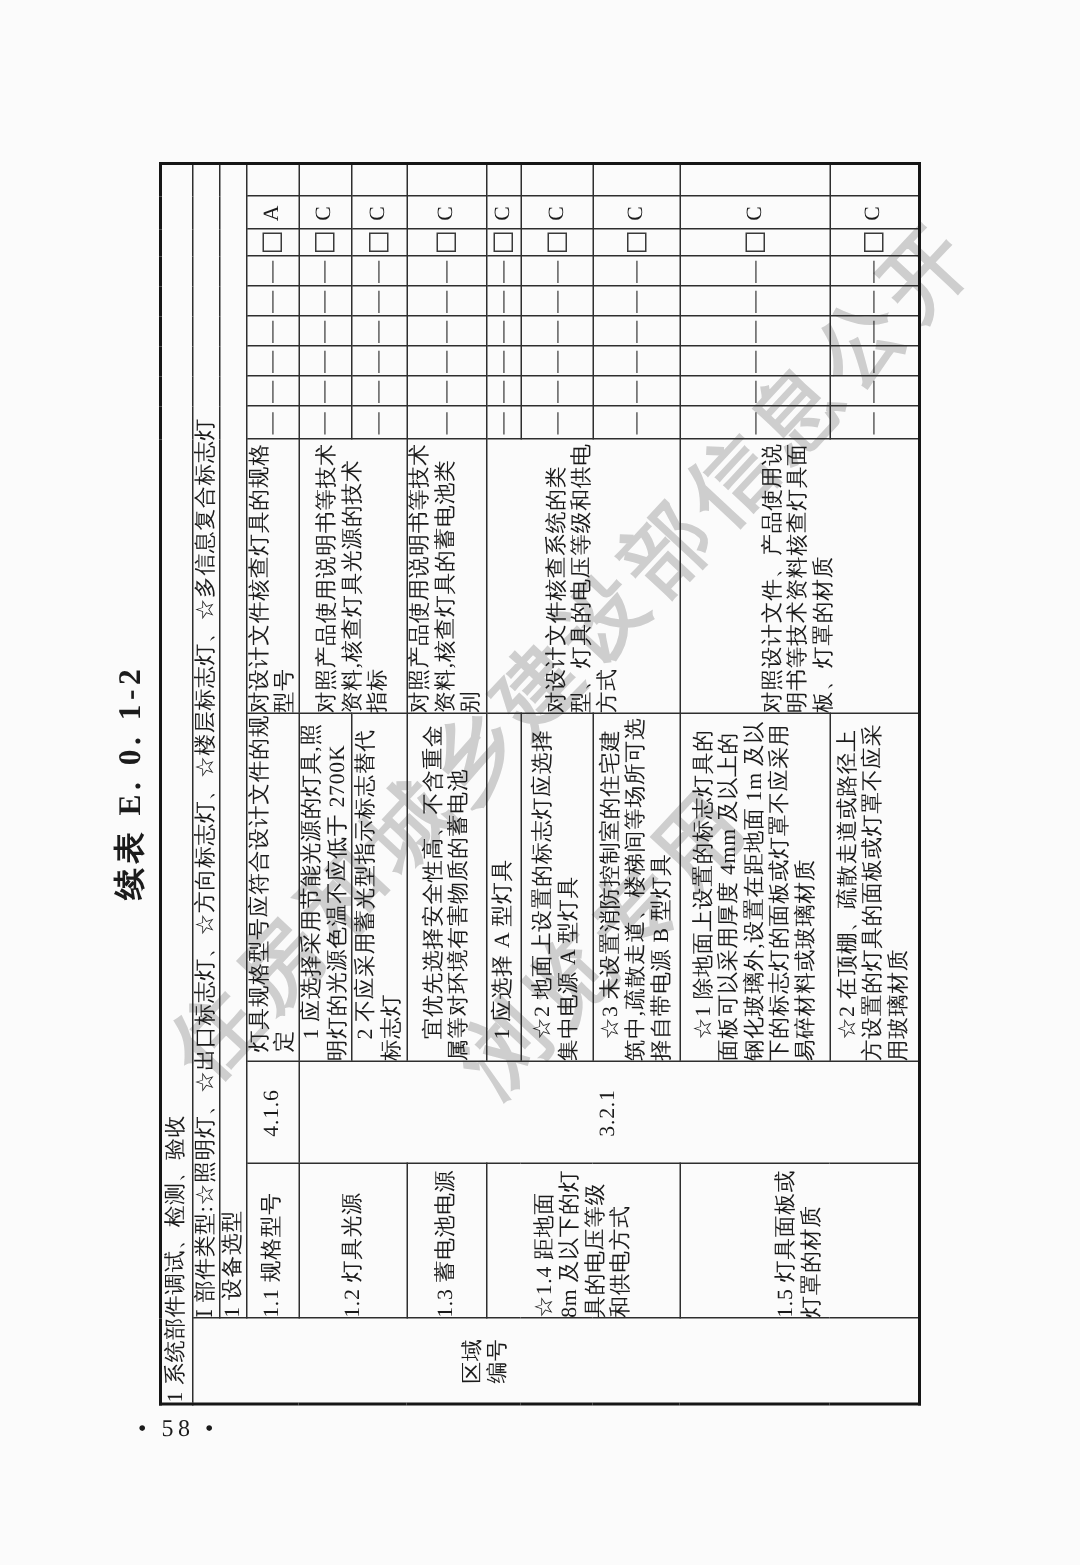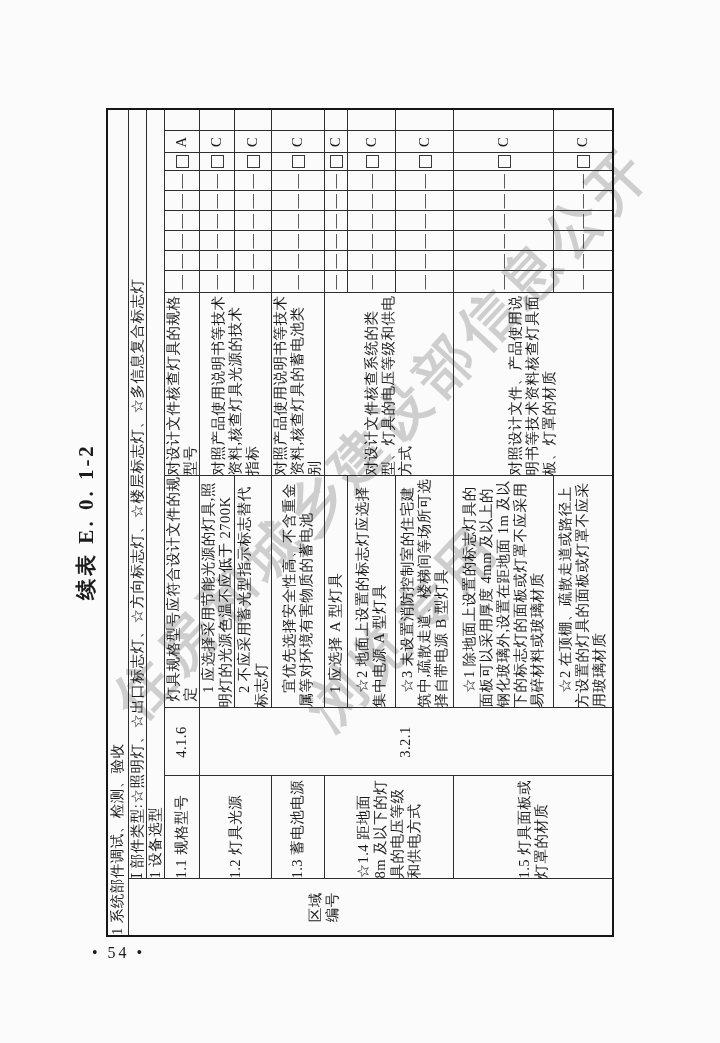--- a/index.html
+++ b/index.html
@@ -234,14 +234,14 @@
         <td class="c d">—</td>
         <td class="c"><span class="cb"></span></td>
         <td class="c grade">C</td>
         <td class="c"></td>
       </tr>
 
     </tbody>
       </table>
   </div>
 
-  <div class="pagenum">• 54 •</div>
+  <div class="pagenum">• 58 •</div>
 </div>
 
 </body></html>

